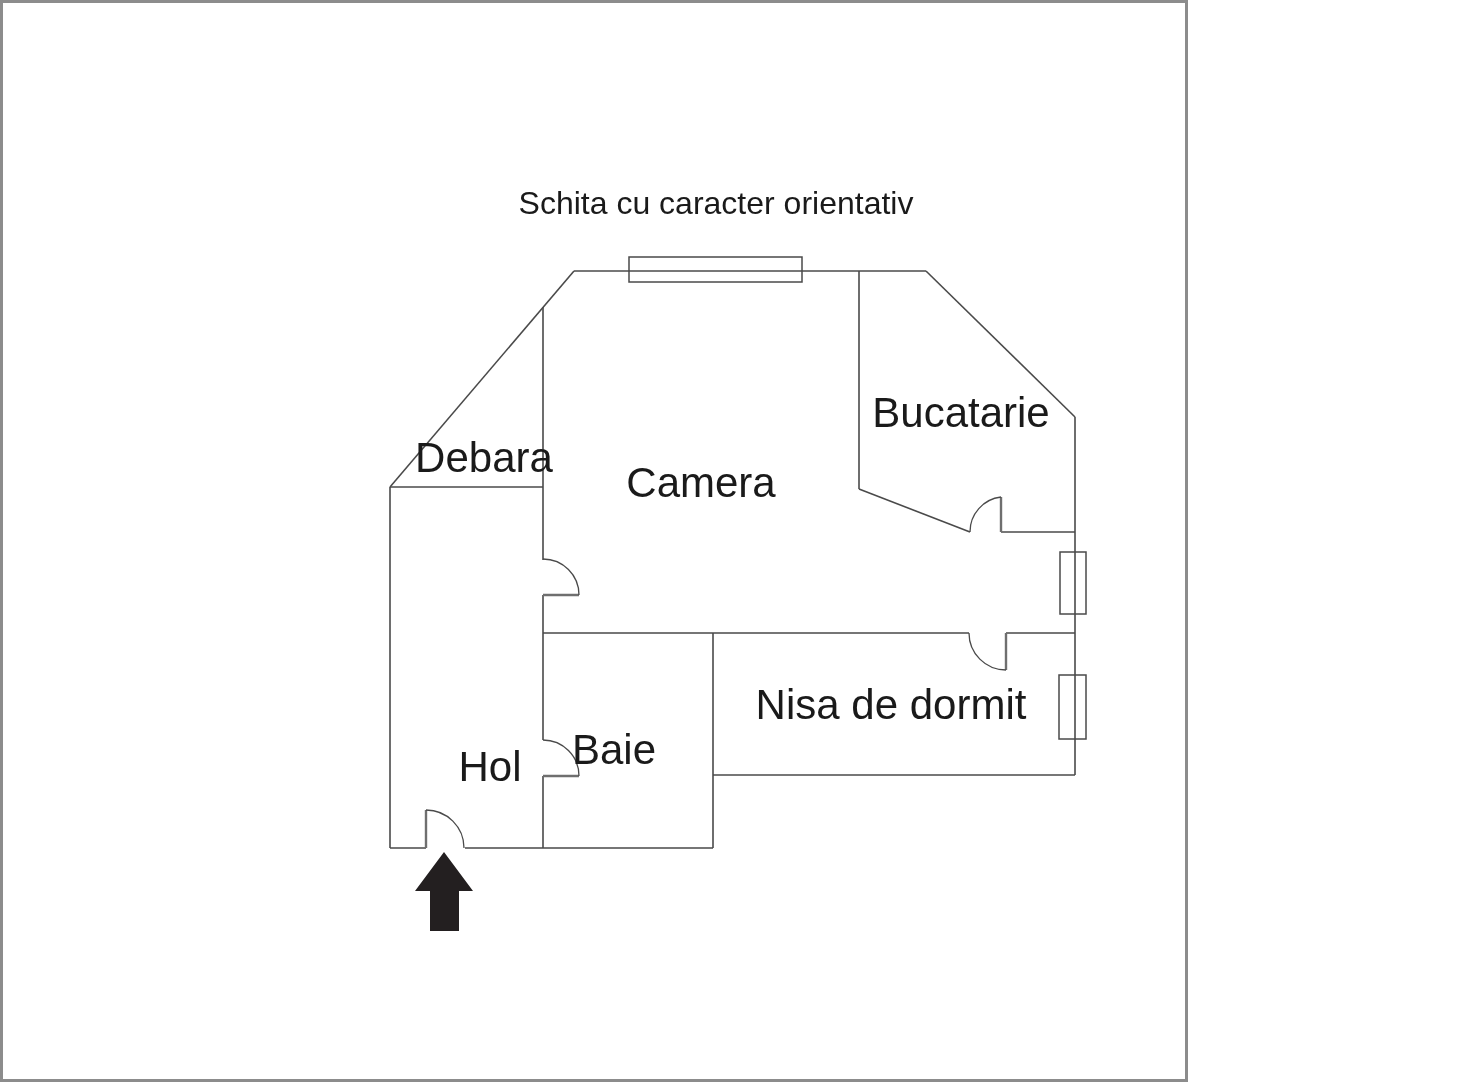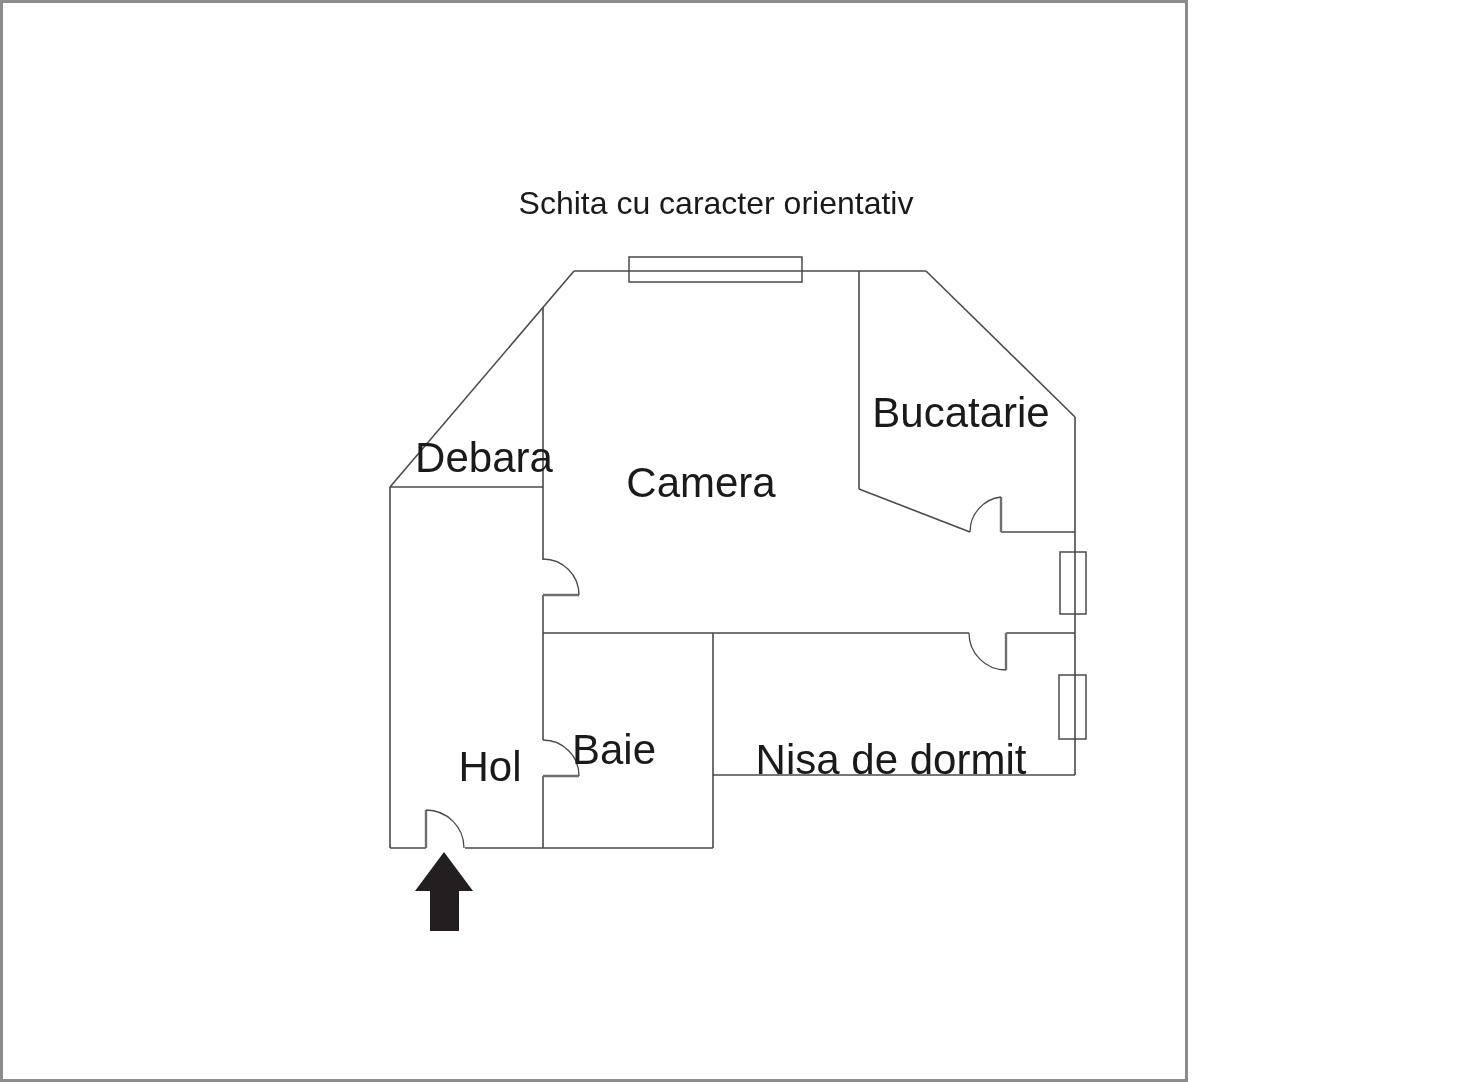--- a/index.html
+++ b/index.html
@@ -25,21 +25,21 @@
     white-space:nowrap;
     font-size:42px;
     line-height:1;
   }
   .lbl-title{left:713px;top:200px;font-size:32px;}
   .lbl-debara{left:481px;top:455px;}
   .lbl-camera{left:698px;top:462px;margin-top:18px;}
   .lbl-bucatarie{left:958px;top:410px;}
   .lbl-hol{left:439px;top:764px;margin-left:48px;}
   .lbl-baie{left:611px;top:747px;}
-  .lbl-nisa{left:888px;top:757px;text-align:center;}
+  .lbl-nisa{left:888px;top:702px;text-align:center;}
 </style>
 </head>
 <body>
 
 <div class="canvas">
 
   <svg class="plan-svg" viewBox="0 0 1460 1082" aria-hidden="true">
 
     <path class="wall" d="M571,268 H923"></path>
     <path class="wall" d="M571,268 L387,484"></path>

